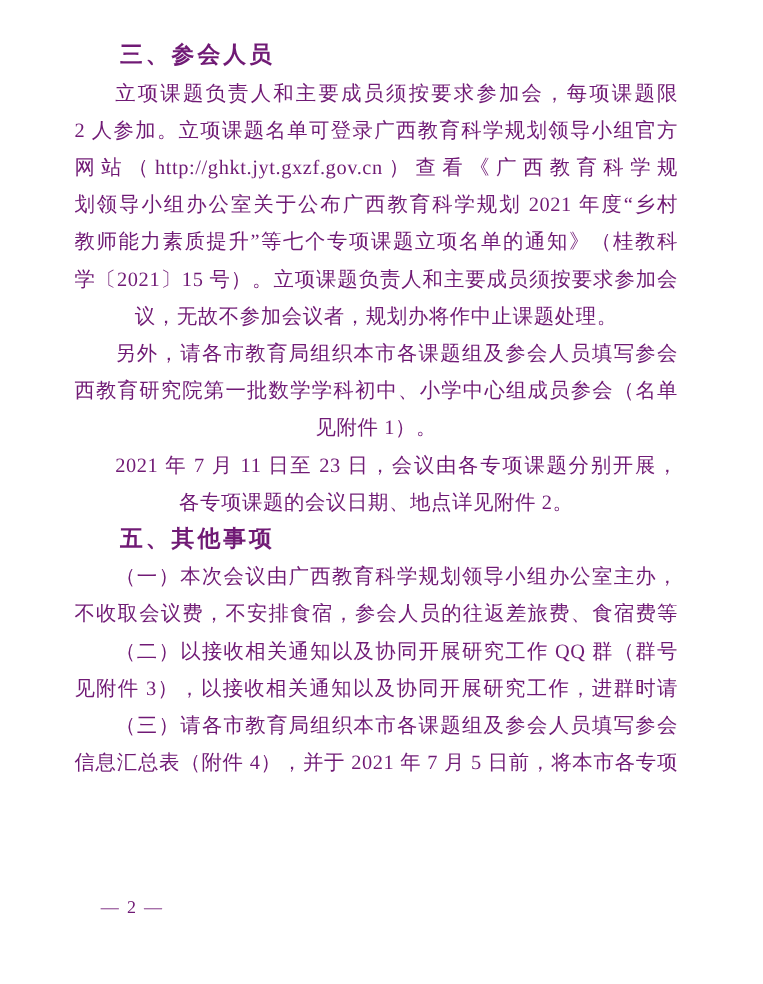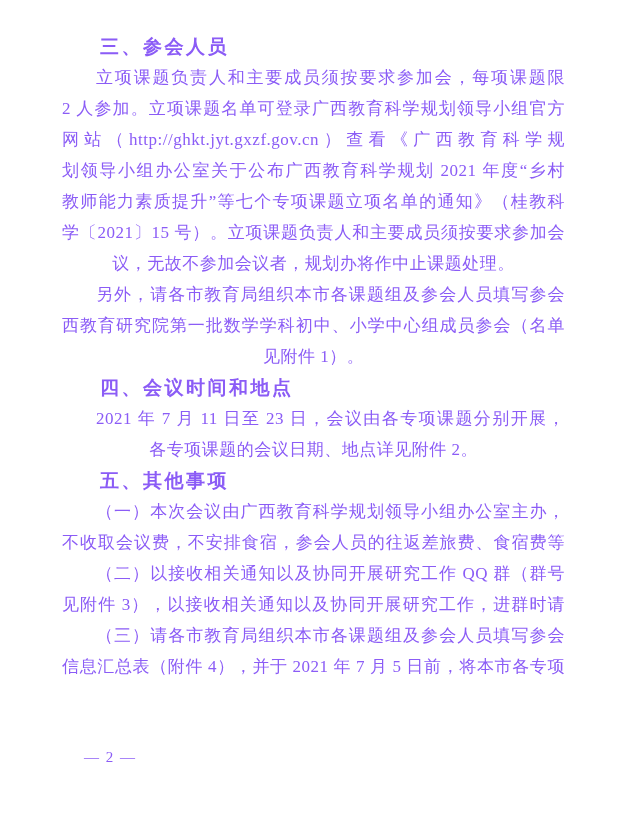--- a/index.html
+++ b/index.html
@@ -6,21 +6,21 @@
   html, body {
     width: 636px; height: 820px;
     background: #ffffff;
     font-family: "Liberation Serif", "DejaVu Serif", serif;
   }
   .page {
     position: relative;
     width: 632px; height: 820px;
     background: #ffffff;
     overflow: hidden;
-    color: #8b5cf6;
+    color: #701a75;
   }
   .content {
     position: absolute;
     left: 62px; top: 31px;
     width: 503px;
   }
   .line {
     height: 31px;
     line-height: 31px;
     font-size: 17px;
@@ -58,21 +58,20 @@
     <div class="line stretch indent">立项课题负责人和主要成员须按要求参加会，每项课题限</div>
     <div class="line stretch">2 人参加。立项课题名单可登录广西教育科学规划领导小组官方</div>
     <div class="line stretch">网站（http://ghkt.jyt.gxzf.gov.cn）查看《广西教育科学规</div>
     <div class="line stretch">划领导小组办公室关于公布广西教育科学规划 2021 年度“乡村</div>
     <div class="line stretch">教师能力素质提升”等七个专项课题立项名单的通知》（桂教科</div>
     <div class="line stretch">学〔2021〕15 号）。立项课题负责人和主要成员须按要求参加会</div>
     <div class="line">议，无故不参加会议者，规划办将作中止课题处理。</div>
     <div class="line stretch indent">另外，请各市教育局组织本市各课题组及参会人员填写参会</div>
     <div class="line stretch">西教育研究院第一批数学学科初中、小学中心组成员参会（名单</div>
     <div class="line">见附件 1）。</div>
-    <div class="line heading indent">四、会议时间和地点</div>
     <div class="line stretch indent">2021 年 7 月 11 日至 23 日，会议由各专项课题分别开展，</div>
     <div class="line">各专项课题的会议日期、地点详见附件 2。</div>
     <div class="line heading indent">五、其他事项</div>
     <div class="line stretch indent">（一）本次会议由广西教育科学规划领导小组办公室主办，</div>
     <div class="line stretch">不收取会议费，不安排食宿，参会人员的往返差旅费、食宿费等</div>
     <div class="line stretch indent">（二）以接收相关通知以及协同开展研究工作 QQ 群（群号</div>
     <div class="line stretch">见附件 3），以接收相关通知以及协同开展研究工作，进群时请</div>
     <div class="line stretch indent">（三）请各市教育局组织本市各课题组及参会人员填写参会</div>
     <div class="line stretch">信息汇总表（附件 4），并于 2021 年 7 月 5 日前，将本市各专项</div>
   </div>

